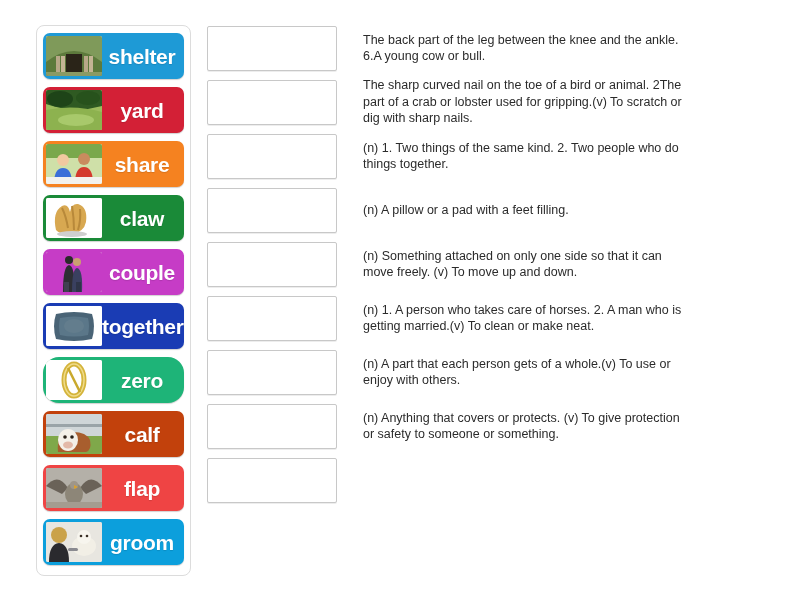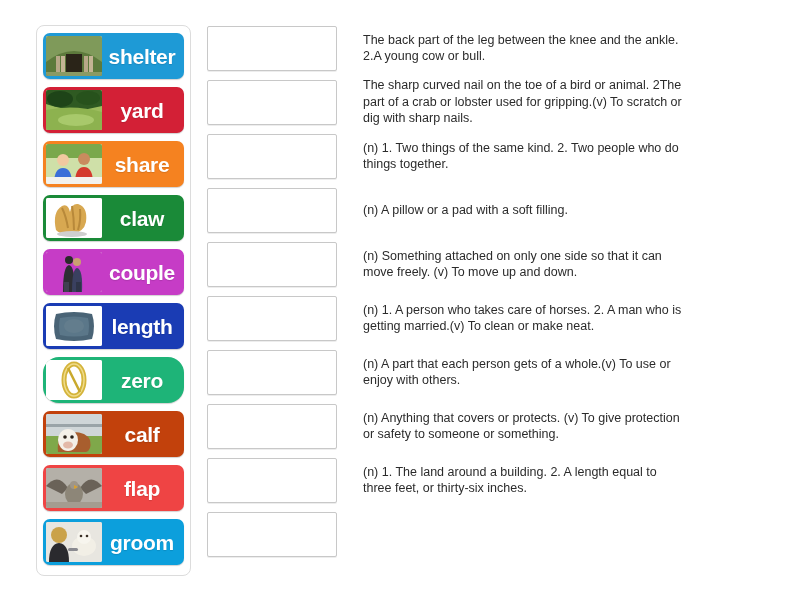--- a/index.html
+++ b/index.html
@@ -179,21 +179,21 @@
 
   <div class="word-card" style="background: rgb(26, 60, 180);">
     <span class="word-thumb">
       <svg viewBox="0 0 56 40" preserveAspectRatio="none">
         <rect width="56" height="40" fill="#ffffff"></rect>
         <path d="M10 8 Q28 4 46 8 Q50 20 46 33 Q28 37 10 33 Q6 20 10 8 Z" fill="#4a6476"></path>
         <path d="M14 12 Q28 9 42 12 Q44 20 42 29 Q28 32 14 29 Q12 20 14 12 Z" fill="#5b7789"></path>
         <ellipse cx="28" cy="20" rx="10" ry="7" fill="#66808f" opacity="0.7"></ellipse>
       </svg>
     </span>
-    <span class="word-label">length</span>
+    <span class="word-label">together</span>
   </div>
 
   <div class="word-card" style="background: rgb(30, 180, 120); border-radius: 16px;">
     <span class="word-thumb">
       <svg viewBox="0 0 56 40" preserveAspectRatio="none">
         <rect width="56" height="40" fill="#ffffff"></rect>
         <ellipse cx="28" cy="20" rx="10" ry="16" fill="none" stroke="#d4b43c" stroke-width="5"></ellipse>
         <ellipse cx="28" cy="20" rx="10" ry="16" fill="none" stroke="#f0dc8a" stroke-width="1.5"></ellipse>
         <path d="M22 8 L34 32" stroke="#c9a92e" stroke-width="2.5"></path>
       </svg>
@@ -247,36 +247,36 @@
     </span>
     <span class="word-label">groom</span>
   </div>
 
 </div>
 
 <div class="rows">
 
   <div class="match-row">
     <div class="drop-box"></div>
-    <div class="definition">The back part of the leg between the knee and the ankle. 2.A young cow or bull.</div>
+    <div class="definition">The back part of the leg between the knee and the ankle. 6.A young cow or bull.</div>
   </div>
 
   <div class="match-row">
     <div class="drop-box"></div>
     <div class="definition">The sharp curved nail on the toe of a bird or animal. 2The part of a crab or lobster used for gripping.(v) To scratch or dig with sharp nails.</div>
   </div>
 
   <div class="match-row">
     <div class="drop-box"></div>
     <div class="definition">(n) 1. Two things of the same kind. 2. Two people who do things together.</div>
   </div>
 
   <div class="match-row">
     <div class="drop-box"></div>
-    <div class="definition">(n) A pillow or a pad with a soft filling.</div>
+    <div class="definition">(n) A pillow or a pad with a feet filling.</div>
   </div>
 
   <div class="match-row">
     <div class="drop-box"></div>
     <div class="definition">(n) Something attached on only one side so that it can move freely. (v) To move up and down.</div>
   </div>
 
   <div class="match-row">
     <div class="drop-box"></div>
     <div class="definition">(n) 1. A person who takes care of horses. 2. A man who is getting married.(v) To clean or make neat.</div>
@@ -285,22 +285,18 @@
   <div class="match-row">
     <div class="drop-box"></div>
     <div class="definition">(n) A part that each person gets of a whole.(v) To use or enjoy with others.</div>
   </div>
 
   <div class="match-row">
     <div class="drop-box"></div>
     <div class="definition">(n) Anything that covers or protects. (v) To give protection or safety to someone or something.</div>
   </div>
 
-  <div class="match-row">
-    <div class="drop-box"></div>
-    <div class="definition">(n) 1. The land around a building. 2. A length equal to three feet, or thirty-six inches.</div>
-  </div>
 
   <div class="match-row">
     <div class="drop-box"></div>
   </div>
 
 </div>
 
 </body></html>

